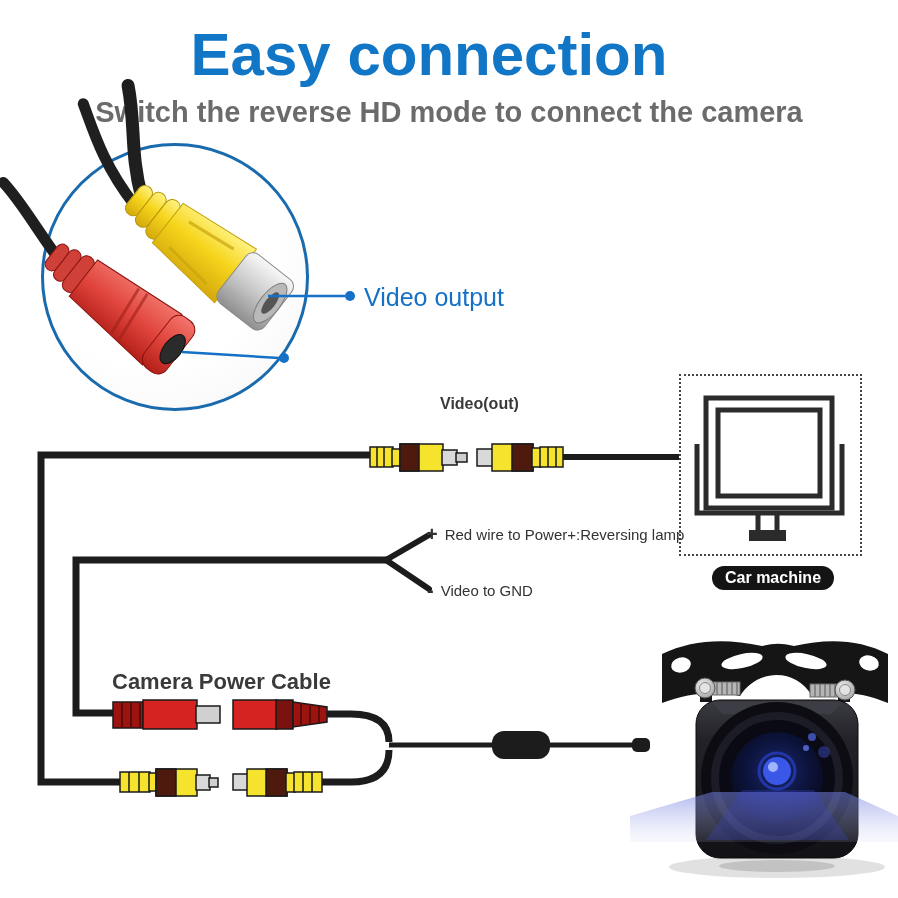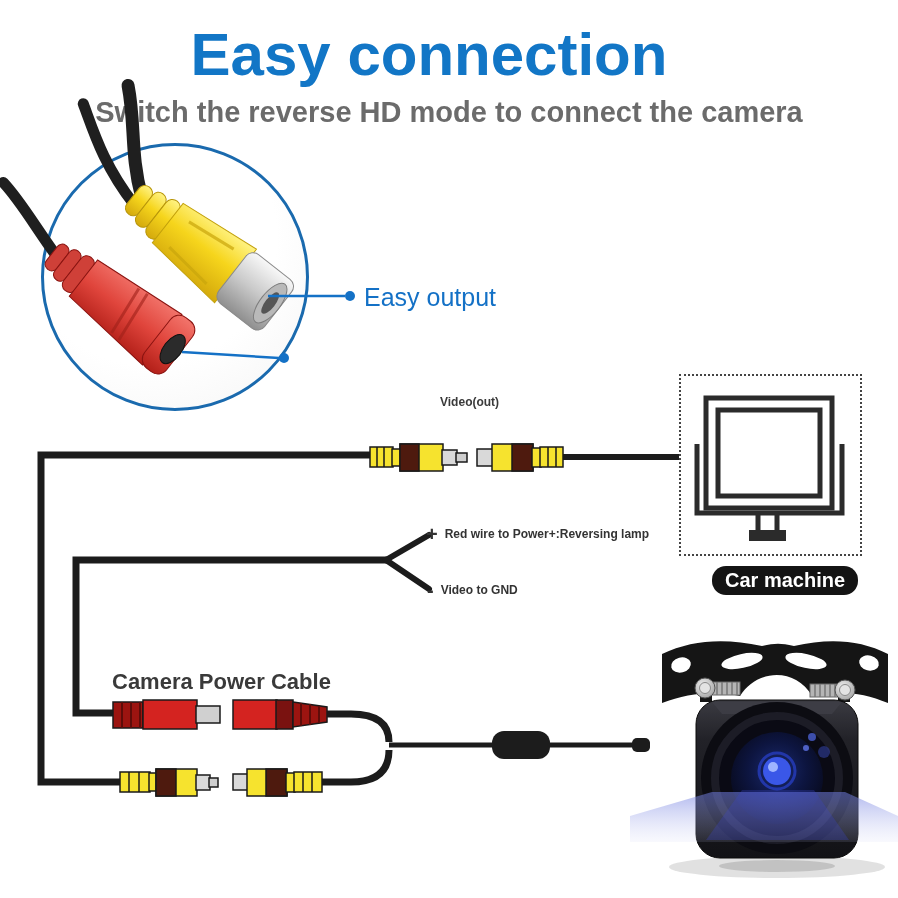--- a/index.html
+++ b/index.html
@@ -10,32 +10,32 @@
   .subtitle{position:absolute;left:0;top:96px;width:898px;text-align:center;
          font-size:29px;font-weight:bold;color:#6b6b6b;}
   .mag-circle{position:absolute;left:41px;top:143px;width:262px;height:262px;
          border:3px solid #1a6aae;border-radius:50%;
          background:radial-gradient(circle at 40% 35%,#ffffff 55%,#f4f4f4 100%);}
   .svg-layer{position:absolute;left:0;top:0;}
   .blue-lbl{position:absolute;font-size:25px;color:#1471c6;font-weight:500;white-space:nowrap;}
   .lbl-video-output{left:364px;top:283px;}
   .lbl-power-input{left:303px;top:346px;}
   .dark-lbl{position:absolute;font-weight:bold;color:#3a3a3a;white-space:nowrap;}
-  .lbl-video-out{left:440px;top:395px;font-size:12px;}
+  .lbl-video-out{left:440px;top:395px;font-size:16px;}
   .lbl-link{left:92px;top:421px;font-size:21px;}
   .lbl-camera-power{left:112px;top:669px;font-size:22px;}
   .wire-note{position:absolute;display:flex;align-items:center;gap:7px;color:#333;white-space:nowrap;}
   .wire-note .sign{font-size:20px;font-weight:bold;line-height:1;}
-  .wire-note .txt{font-size:12px;font-weight:bold;}
+  .wire-note .txt{font-size:15px;font-weight:normal;}
   .note-red{left:426px;top:524px;}
   .note-gnd{left:427px;top:580px;}
   .dotted-box{position:absolute;left:679px;top:374px;width:179px;height:178px;
          border:2px dotted #444;}
   .pill{position:absolute;left:712px;top:566px;background:#141414;color:#ffffff;
-         font-size:20px;font-weight:bold;padding:3px 13px;border-radius:14px;white-space:nowrap;}
+         font-size:16px;font-weight:bold;padding:3px 13px;border-radius:14px;white-space:nowrap;}
 </style>
 </head>
 <body>
 
 <div class="stage">
 
   <div class="title">Easy connection</div>
   <div class="subtitle">Switch the reverse HD mode to connect the camera</div>
 
   <div class="mag-circle"></div>
@@ -214,21 +214,21 @@
         <circle cx="773" cy="767" r="5" fill="#9fb4ff"></circle>
         <circle cx="812" cy="737" r="4" fill="#4a5fd0" opacity="0.8"></circle>
         <circle cx="824" cy="752" r="6" fill="#31409c" opacity="0.6"></circle>
         <circle cx="806" cy="748" r="3" fill="#5f74e8" opacity="0.8"></circle>
       </g>
       <polygon points="712,792 845,792 898,816 898,842 630,842 630,816" fill="url(#beamGrad)"></polygon>
       <polygon points="742,790 814,790 849,840 706,840" fill="#3b46c8" opacity="0.30"></polygon>
     </g>
   </svg>
 
-  <div class="blue-lbl lbl-video-output">Easy output</div>
+  <div class="blue-lbl lbl-video-output">Video output</div>
 
   <div class="dark-lbl lbl-video-out">Video(out)</div>
   <div class="dark-lbl lbl-camera-power">Camera Power Cable</div>
 
   <div class="wire-note note-red">
     <span class="sign">+</span>
     <span class="txt">Red wire to Power+:Reversing lamp</span>
   </div>
   <div class="wire-note note-gnd">
     <span class="sign">-</span>

